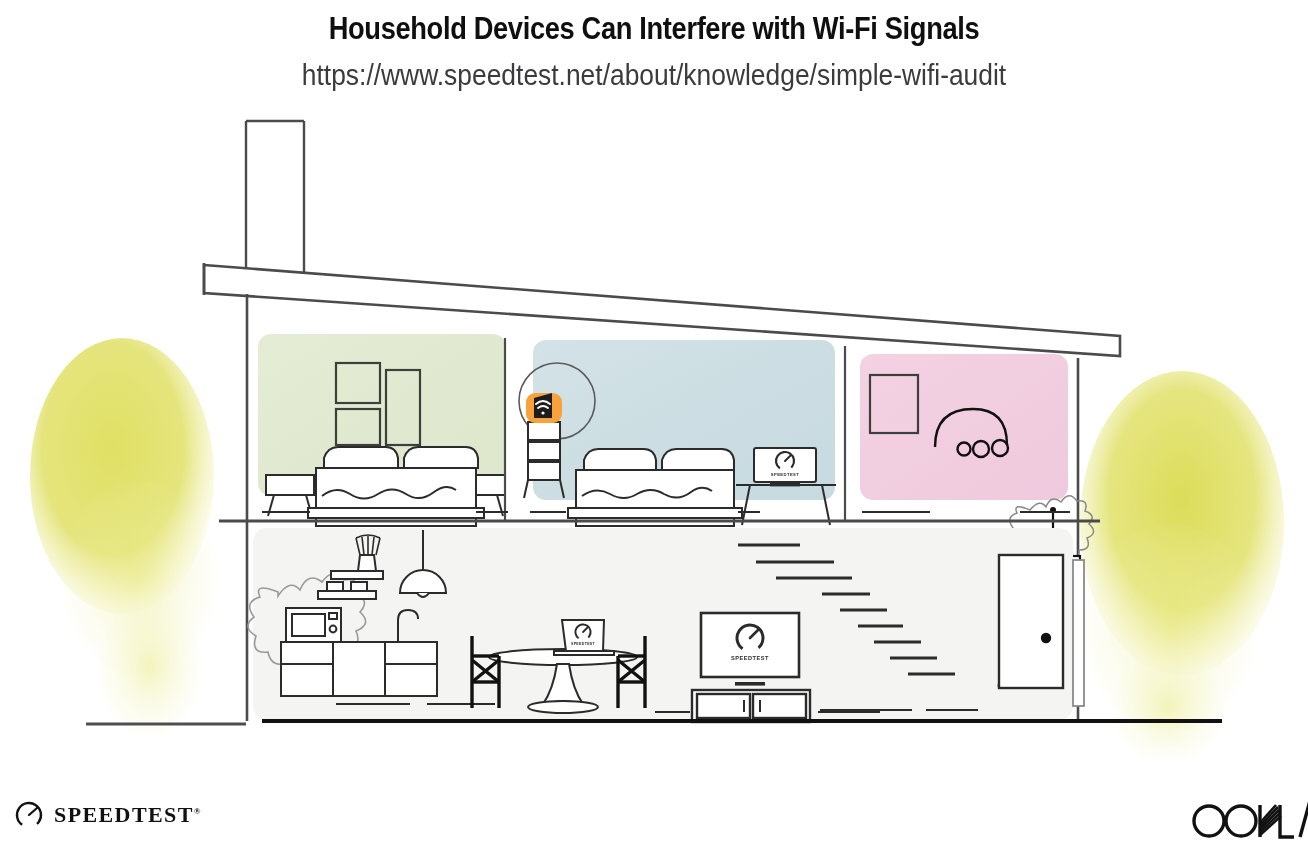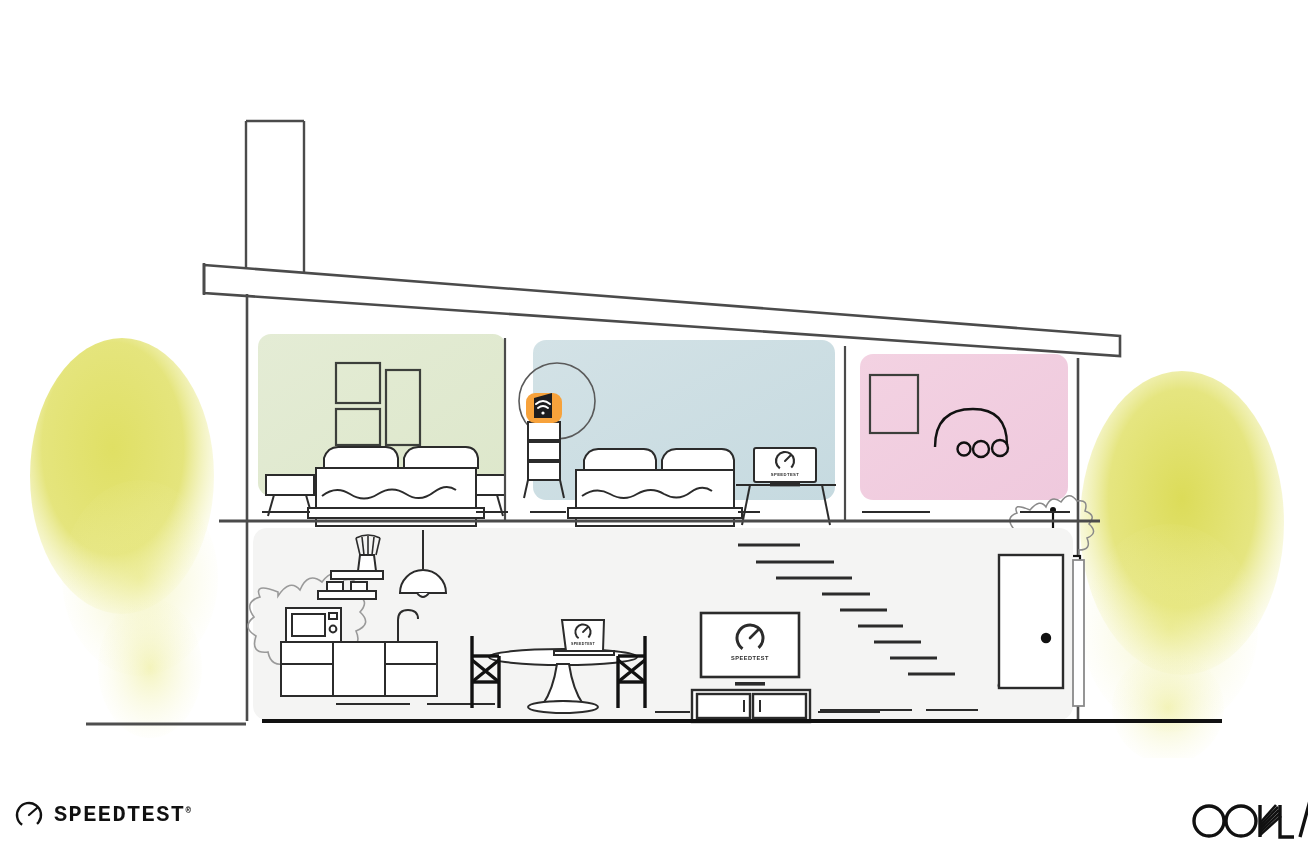--- a/index.html
+++ b/index.html
@@ -19,32 +19,36 @@
             line-height:1.25;transform:scaleX(0.88);transform-origin:center;}
 
   
   .stage{position:absolute;left:0;top:108px;width:1308px;height:650px;}
   .stage svg{display:block;}
 
   
   .footer{position:absolute;left:0;top:780px;width:1308px;height:81px;}
   .logo-speedtest{position:absolute;left:14px;top:20px;display:flex;
                   align-items:center;gap:10px;}
-  .logo-speedtest .wordmark{font-family:Liberation Mono, monospace;
+  .logo-speedtest .wordmark{font-family:Liberation Serif, serif;
       font-weight:bold;font-size:22px;letter-spacing:1.4px;color:#111;
       position:relative;}
   .logo-speedtest .tm{font-size:9px;vertical-align:super;font-weight:bold;
       letter-spacing:0;}
   .logo-ookla{position:absolute;right:-4px;top:20px;}
 </style>
 </head>
 <body>
 
 <div class="page">
 
+  <div class="header">
+    <h1 class="title">Household Devices Can Interfere with Wi-Fi Signals</h1>
+    <p class="subtitle">https://www.speedtest.net/about/knowledge/simple-wifi-audit</p>
+  </div>
 
   <div class="stage">
     <svg width="1308" height="650" viewBox="0 0 1308 650" xmlns="http://www.w3.org/2000/svg">
       <defs>
         <radialGradient id="blobA" cx="45%" cy="40%" r="62%">
           <stop offset="0%" stop-color="#dede5c" stop-opacity="0.95"></stop>
           <stop offset="62%" stop-color="#dede5c" stop-opacity="0.80"></stop>
           <stop offset="100%" stop-color="#eeee9b" stop-opacity="0.05"></stop>
         </radialGradient>
         <radialGradient id="blobB" cx="50%" cy="42%" r="60%">

